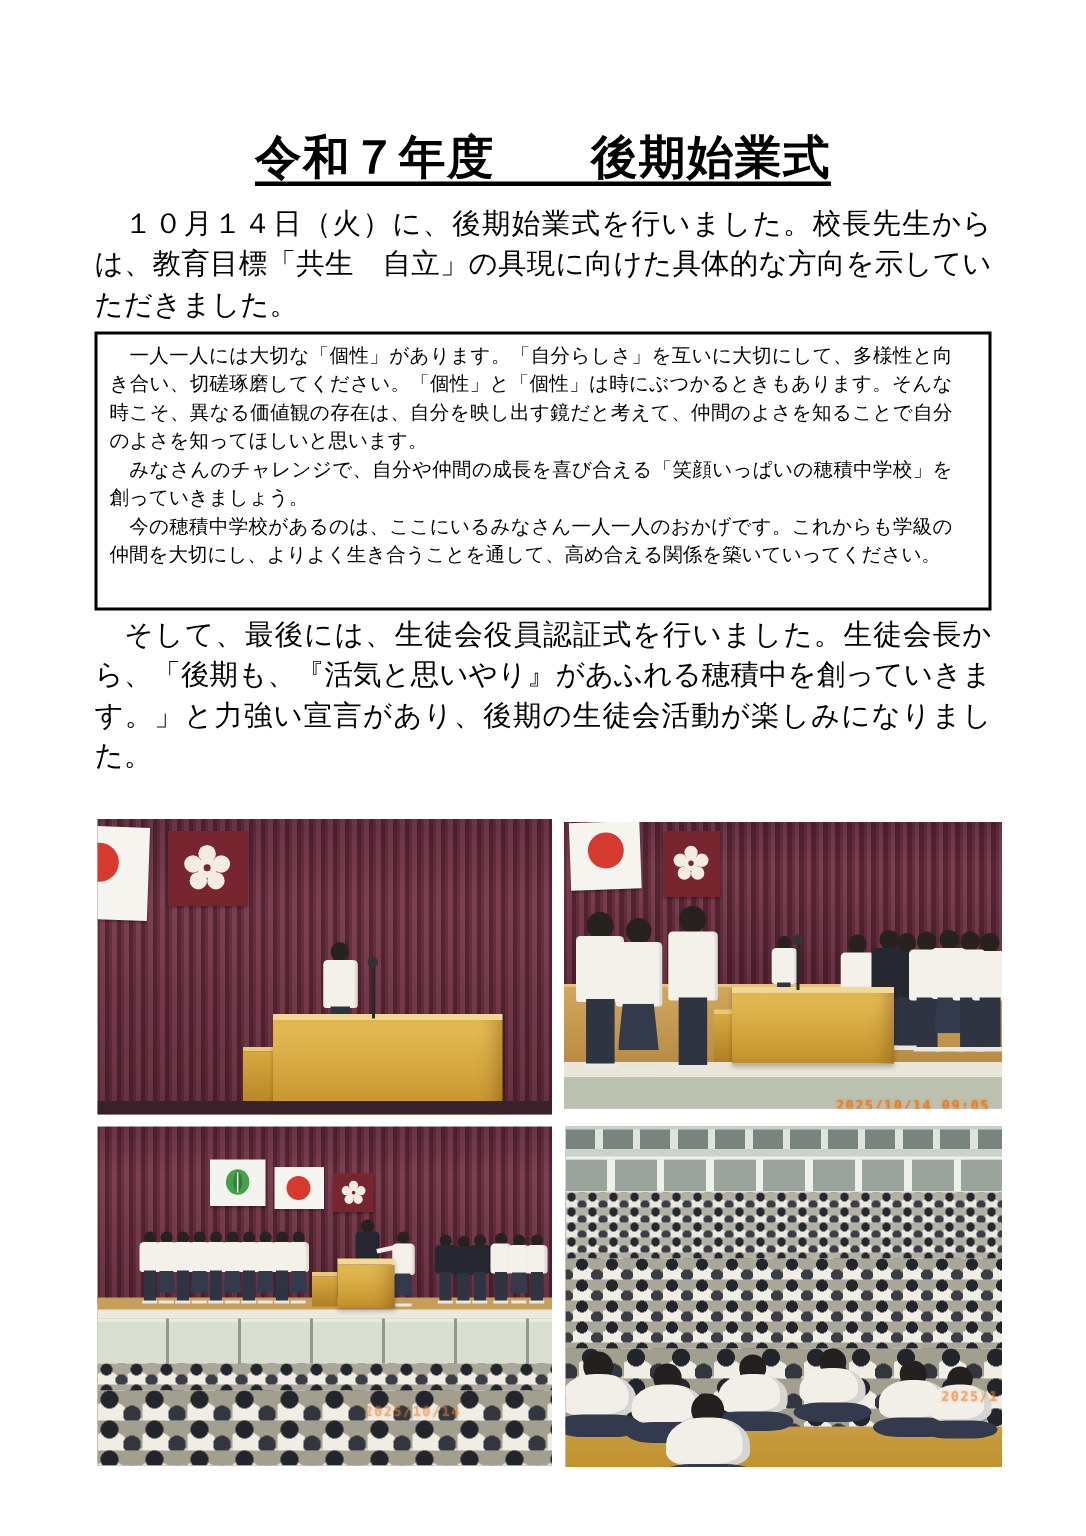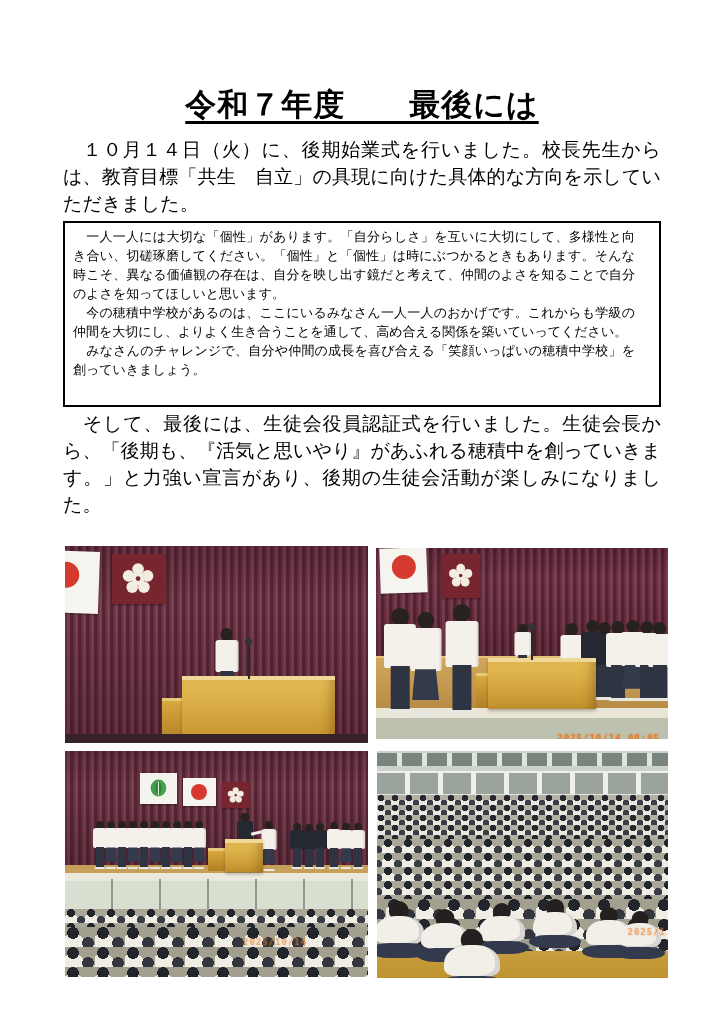--- a/index.html
+++ b/index.html
@@ -137,27 +137,27 @@
   #photo4 .crowd-md{left:0;right:0;top:88px;height:62px;background-position:5px 0;}
   #photo4 .crowd-lg{left:0;right:0;top:148px;height:52px;background-position:9px 0;}
   #photo4 .stamp{right:2px;top:176px;opacity:.6;}
 </style>
 </head>
 <body>
 
 <div class="page">
 
   <div class="content">
-    <h1 class="title">令和７年度　　最後には</h1>
+    <h1 class="title">令和７年度　　後期始業式</h1>
     <p class="body-text intro">　１０月１４日（火）に、後期始業式を行いました。校長先生からは、教育目標「共生　自立」の具現に向けた具体的な方向を示していただきました。</p>
 
     <div class="principal-box">
       <p>　一人一人には大切な「個性」があります。「自分らしさ」を互いに大切にして、多様性と向き合い、切磋琢磨してください。「個性」と「個性」は時にぶつかるときもあります。そんな時こそ、異なる価値観の存在は、自分を映し出す鏡だと考えて、仲間のよさを知ることで自分のよさを知ってほしいと思います。</p>
+      <p>　みなさんのチャレンジで、自分や仲間の成長を喜び合える「笑顔いっぱいの穂積中学校」を創っていきましょう。</p>
       <p>　今の穂積中学校があるのは、ここにいるみなさん一人一人のおかげです。これからも学級の仲間を大切にし、よりよく生き合うことを通して、高め合える関係を築いていってください。</p>
-      <p>　みなさんのチャレンジで、自分や仲間の成長を喜び合える「笑顔いっぱいの穂積中学校」を創っていきましょう。</p>
     </div>
 
     <p class="body-text">　そして、最後には、生徒会役員認証式を行いました。生徒会長から、「後期も、『活気と思いやり』があふれる穂積中を創っていきます。」と力強い宣言があり、後期の生徒会活動が楽しみになりました。</p>
   </div>
 
   <figure id="photo1" class="photo">
     <div class="scene">
       <div class="curtain"></div>
       <div class="jp-flag">
           <span class="sun"></span>

